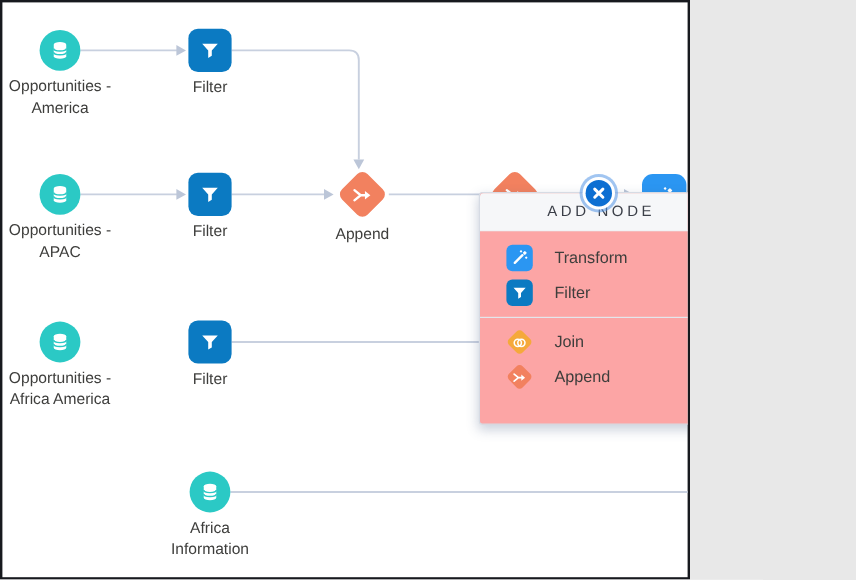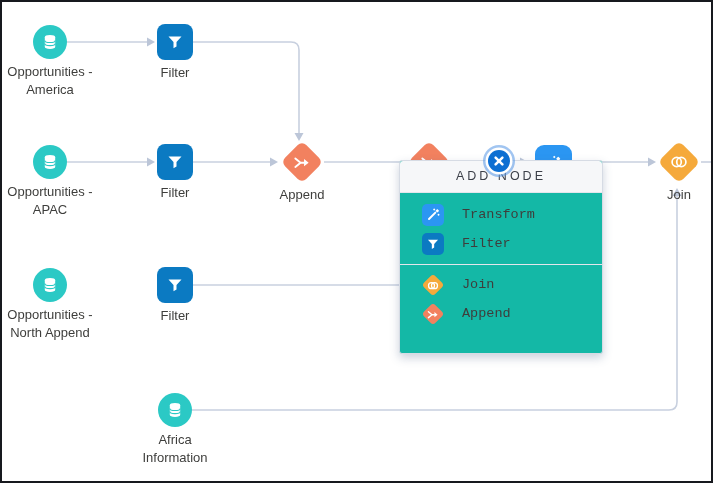--- a/index.html
+++ b/index.html
@@ -1,17 +1,17 @@
 <!DOCTYPE html>
 <html><head>
 <meta charset="utf-8">
 <style>
   html,body{margin:0;padding:0;background:#e8e8e8;}
   .screen{
-    position:relative;width:713px;height:483px;box-sizing:border-box;
+    position:relative;width:575px;height:483px;box-sizing:border-box;
     background:#ffffff;border:2px solid #17191e;overflow:hidden;
     font-family:"Liberation Sans",sans-serif;
   }
   
   .wires{position:absolute;left:0;top:0;z-index:1;pointer-events:none;}
   .wires path{fill:none;stroke:#c8d0df;stroke-width:1.6px;}
   .wires polygon{fill:#bcc6d8;}
   
   .node{position:absolute;z-index:2;}
   .icon-box{display:flex;align-items:center;justify-content:center;}
@@ -24,34 +24,34 @@
   .diamond>svg{transform:rotate(-45deg);}
   .diamond.append{background:#f2815f;}
   .diamond.join{background:#f5a93b;}
   .node-label{
     position:absolute;z-index:2;width:150px;text-align:center;
     font-size:13px;line-height:18px;color:#3e3e3c;
   }
   
   .popup{
     position:absolute;left:397px;top:158px;width:204px;height:194px;z-index:10;
-    background:#14b8a6;border:1px solid #d6dbe4;border-radius:3px;box-sizing:border-box;
+    background:#fca5a5;border:1px solid #d6dbe4;border-radius:3px;box-sizing:border-box;
     box-shadow:0 4px 10px rgba(70,88,128,.28);
   }
   .popup-header{
     height:31px;line-height:31px;text-align:center;background:#f6f7f9;
     border-bottom:1px solid #e3e6ec;border-radius:3px 3px 0 0;
     font-size:12.5px;letter-spacing:3px;color:#3b3f48;font-weight:500;
   }
   .popup-group{padding:7px 0 6px 0;}
   .popup-group.second{padding:5px 0 9px 0;}
   .popup-item{
     height:29px;display:flex;align-items:center;gap:17px;padding-left:21px;cursor:pointer;
   }
-  .popup-item .pi-label{font-size:13.5px;color:#3e3e3c;font-family:Liberation Mono, monospace;}
+  .popup-item .pi-label{font-size:13.5px;color:#3e3e3c;}
   .pi-icon{width:24px;height:24px;display:flex;align-items:center;justify-content:center;flex:none;}
   .pi-square{width:22px;height:22px;border-radius:5px;display:flex;align-items:center;justify-content:center;}
   .pi-square.transform{background:#2b96f2;}
   .pi-square.filter{background:#0b7ac2;}
   .pi-square.aggregate{background:#7a8ce8;}
   .pi-diamond{width:16px;height:16px;border-radius:3.5px;transform:rotate(45deg);
               display:flex;align-items:center;justify-content:center;}
   .pi-diamond>svg{transform:rotate(-45deg);}
   .pi-diamond.join{background:#f5a93b;}
   .pi-diamond.append{background:#f2815f;}
@@ -188,21 +188,21 @@
   <div class="node" style="left:31px;top:266px">
     <div class="icon-box circle-node">
       <svg width="20" height="20" viewBox="0 0 20 20">
           <path fill="#fff" d="M4.8 5.2a5.2 2.1 0 0 1 10.4 0v9.6a5.2 2.1 0 0 1-10.4 0z"></path>
           <path d="M4.8 8.4a5.2 2.1 0 0 0 10.4 0M4.8 11.6a5.2 2.1 0 0 0 10.4 0" stroke="#2bc9c5" stroke-width="1.2" fill="none"></path>
         </svg>
     </div>
   </div>
   <div class="node-label" style="left:-27px;top:304px">
     <span>Opportunities -</span><br>
-    <span>North Append</span>
+    <span>Africa America</span>
   </div>
 
   <div class="node" style="left:155px;top:265px">
     <div class="icon-box square-node">
       <svg width="18" height="18" viewBox="0 0 18 18">
           <path fill="#fff" d="M2.5 3.5h13l-5 5.6v4.4l-3 1.8v-6.2z"></path>
         </svg>
     </div>
   </div>
   <div class="node-label" style="left:98px;top:305px">

